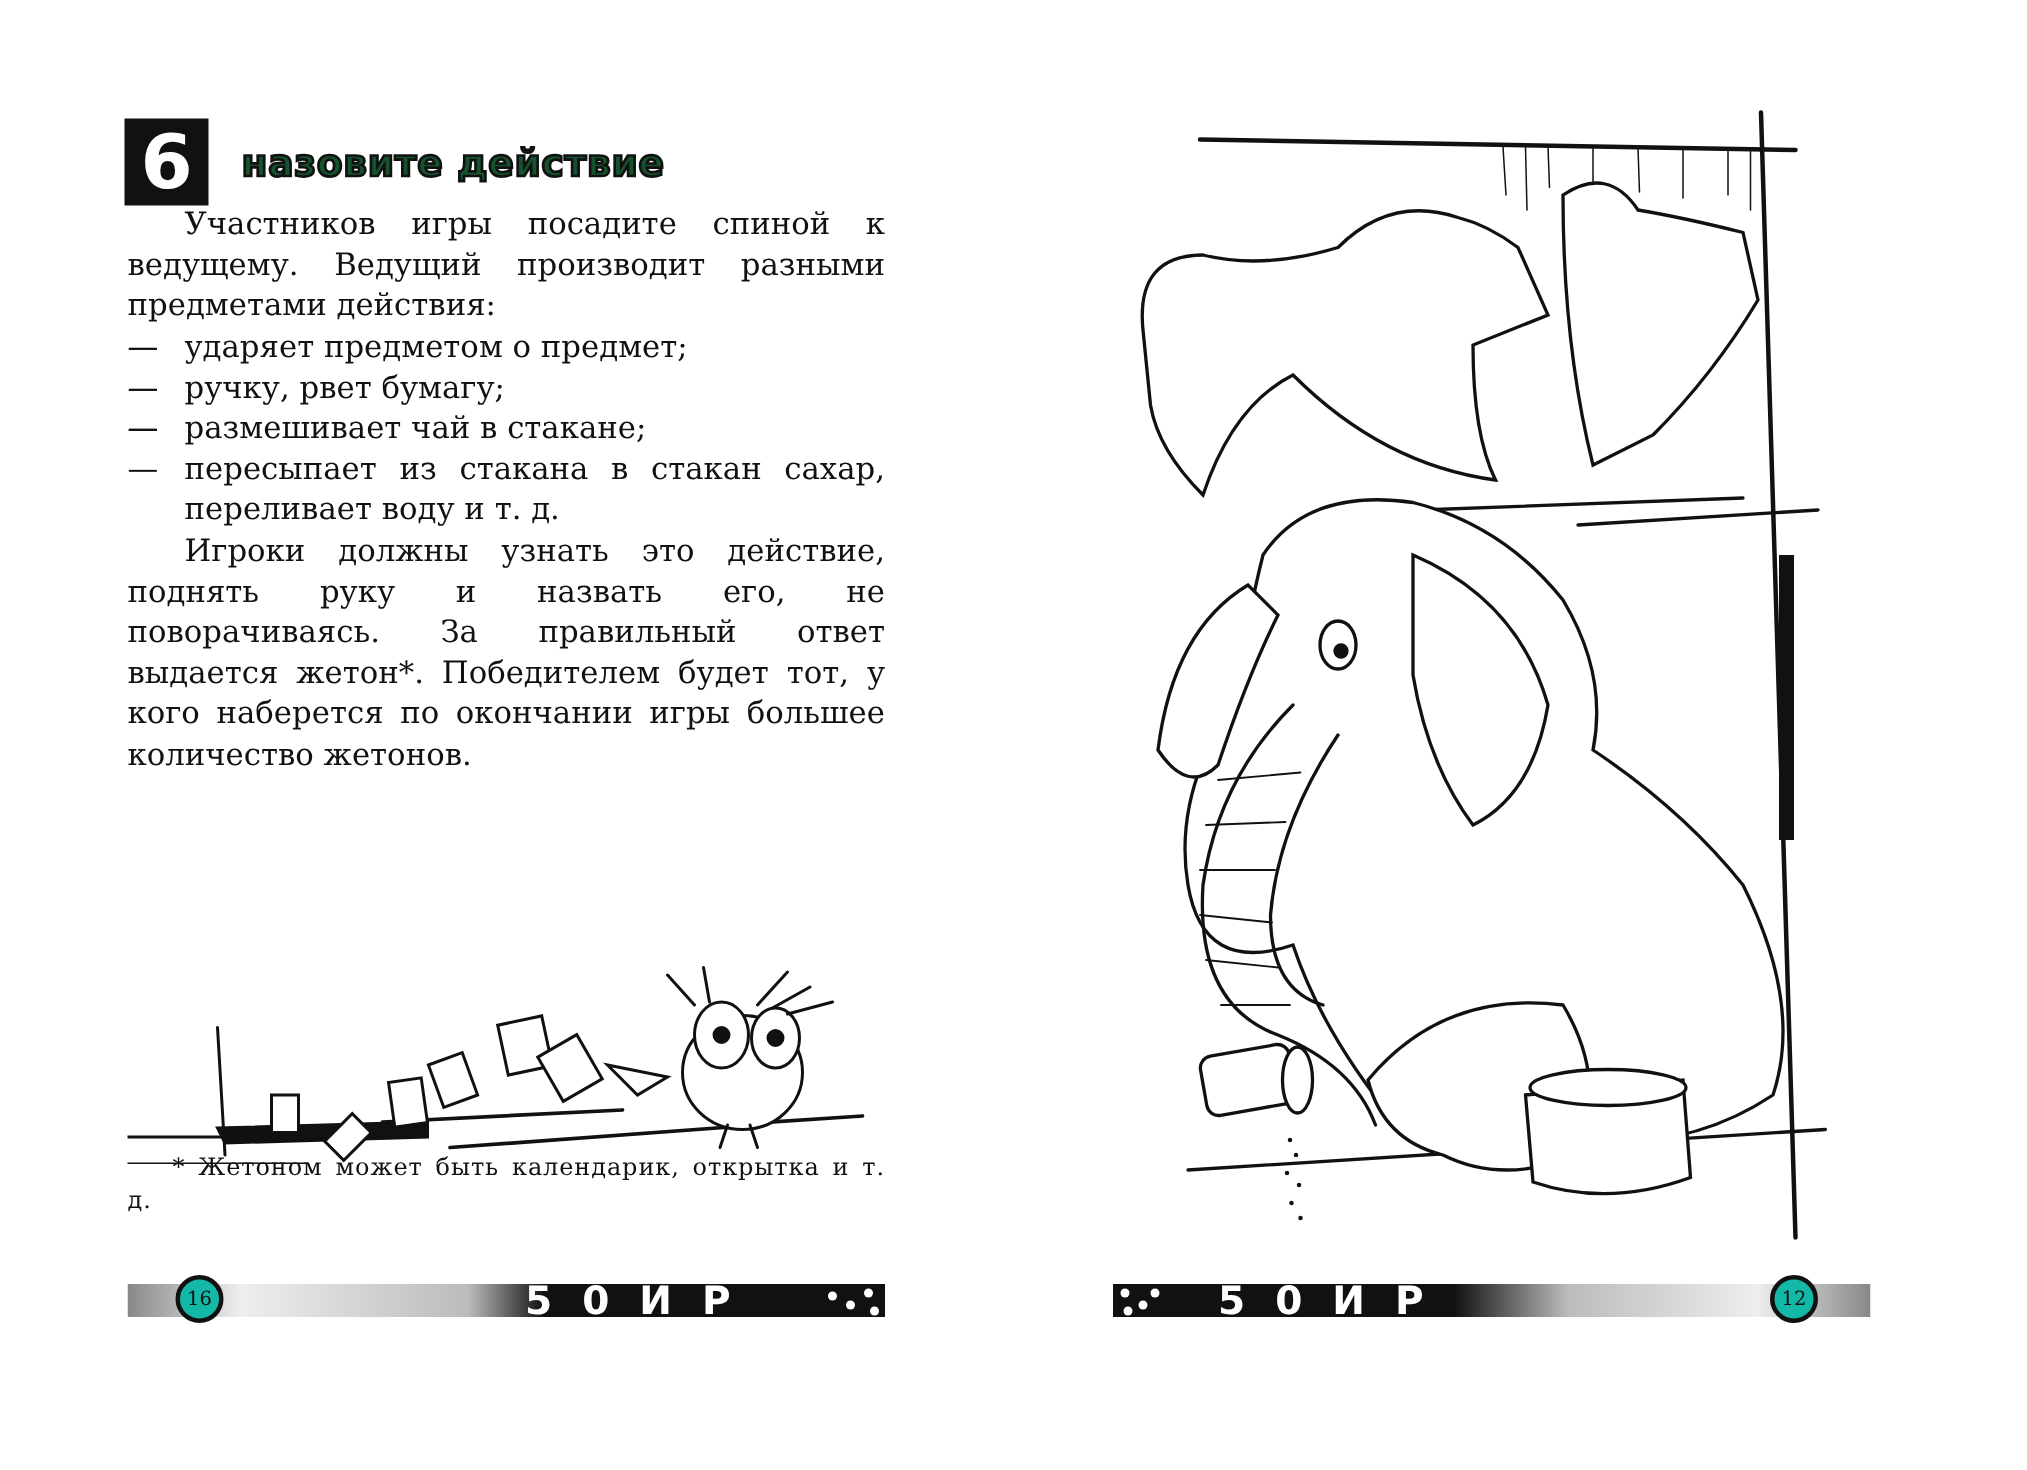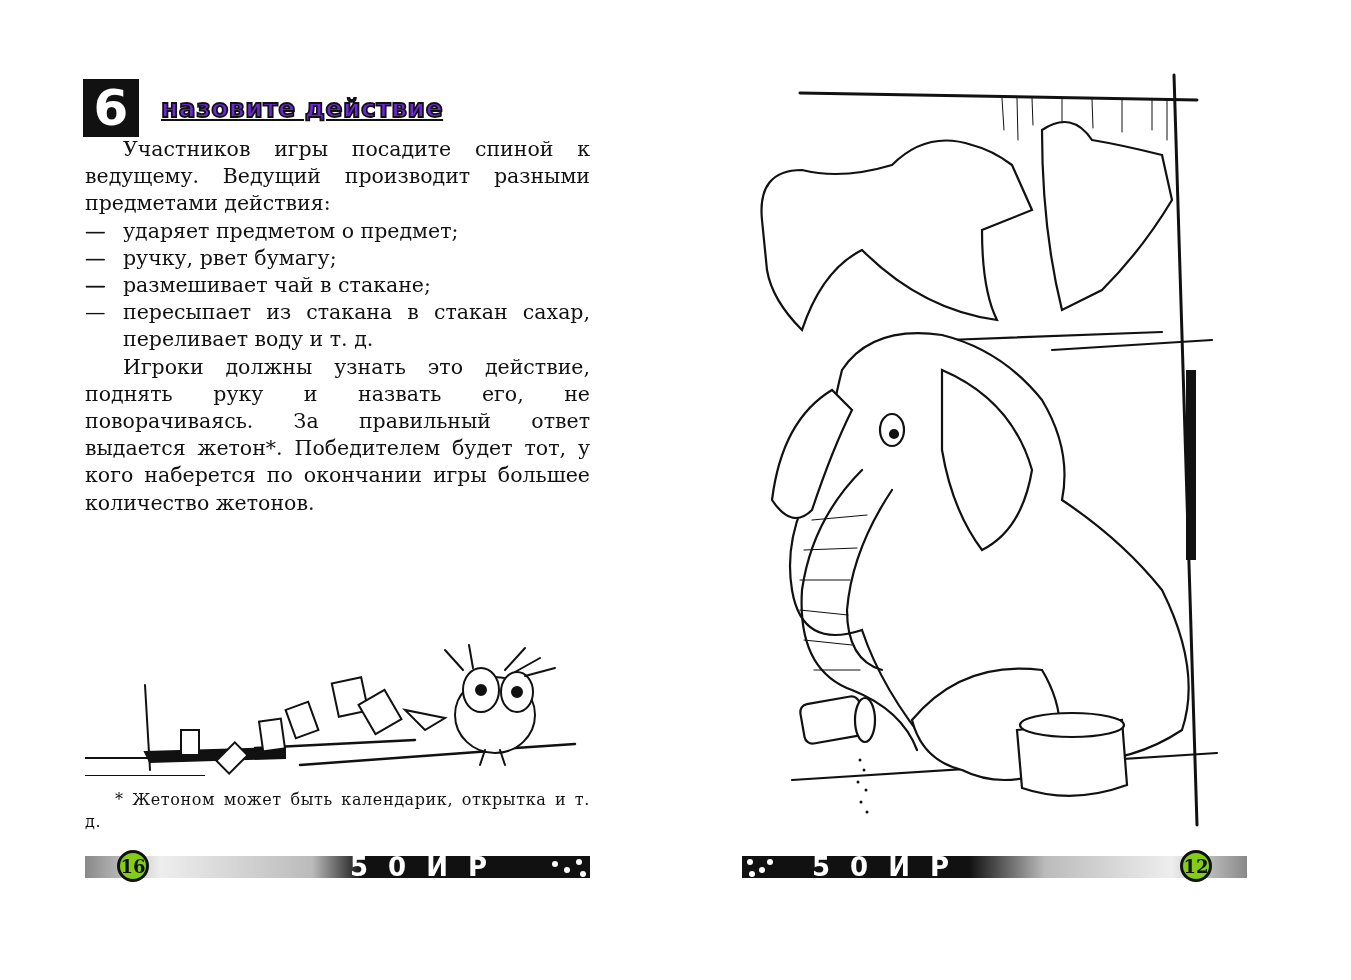--- a/index.html
+++ b/index.html
@@ -7,44 +7,44 @@
 
   .page { position:absolute; top:0; height:980px; }
   .page-left { left:0; width:675px; }
   .page-right { left:676px; width:675px; }
 
   
   .heading { position:absolute; left:83px; top:78px; height:60px; display:flex; align-items:center; }
   .num-box { width:56px; height:58px; background:#111; color:#fff; display:flex; align-items:center; justify-content:center;
              font-family:"DejaVu Sans", sans-serif; font-weight:bold; font-size:50px; line-height:1; }
   .title { margin-left:22px; font-family:"DejaVu Sans", sans-serif; font-weight:bold; font-size:25px; letter-spacing:0.5px;
-           text-transform:lowercase; color:#6d28d9;text-decoration:underline; -webkit-text-stroke:1.8px #111; }
+           text-transform:lowercase; color:#14532d; -webkit-text-stroke:1.8px #111; }
 
   
   .body-text { position:absolute; left:85px; top:136px; width:505px; font-size:20.5px; line-height:27.2px; }
   .para { text-align:justify; margin:0; }
   .para.indent { text-indent:38px; }
   .list { list-style:none; margin:0; padding:0; }
   .list li { position:relative; padding-left:38px; text-align:justify; }
   .list li .dash { position:absolute; left:0; top:0; }
 
   
   .illus-owl { position:absolute; left:85px; top:640px; width:510px; height:140px; }
 
   .footnote-rule { position:absolute; left:85px; top:775px; width:120px; height:1px; background:#111; }
-  .footnote { position:absolute; left:85px; top:789px; width:505px; font-size:16px; line-height:22px; text-align:justify; text-indent:30px; letter-spacing:0.6px; }
+  .footnote { position:absolute; left:85px; top:767px; width:505px; font-size:16px; line-height:22px; text-align:justify; text-indent:30px; letter-spacing:0.6px; }
 
   
   .footer { position:absolute; top:850px; height:32px; width:505px; }
   .footer-left { left:85px; }
   .footer-right { left:742px; }
   .footer svg { position:absolute; left:0; top:0; }
-  .page-num { position:absolute; top:0; width:32px; height:32px; border-radius:50%; border:3px solid #111; background:#84cc16;
+  .page-num { position:absolute; top:0; width:32px; height:32px; border-radius:50%; border:3px solid #111; background:#14b8a6;
               box-sizing:border-box; display:flex; align-items:center; justify-content:center; font-family:"DejaVu Serif", serif;
-              font-weight:bold; font-size:18px; }
+              font-weight:normal; font-size:13px; }
   .footer-left .page-num { left:32px; }
   .footer-right .page-num { left:438px; }
 
   
   .illus-elephant { position:absolute; left:742px; top:70px; width:510px; height:760px; }
 </style>
 </head>
 <body>
 
 <div class="page page-left">

